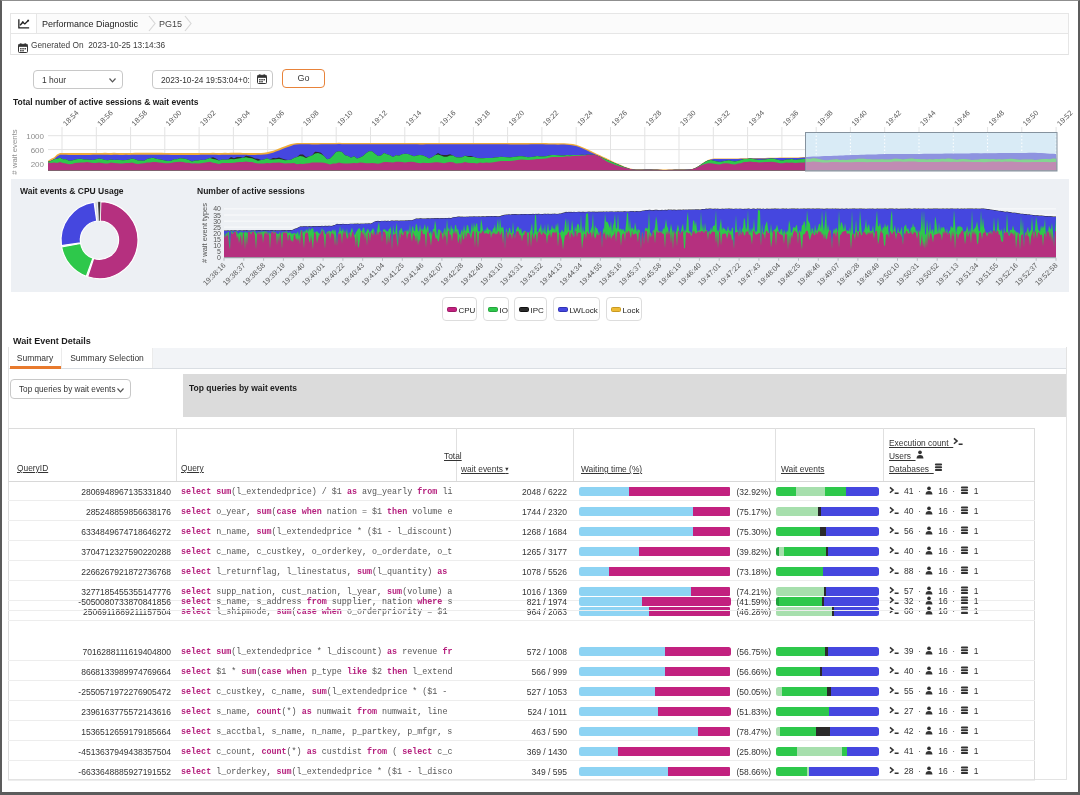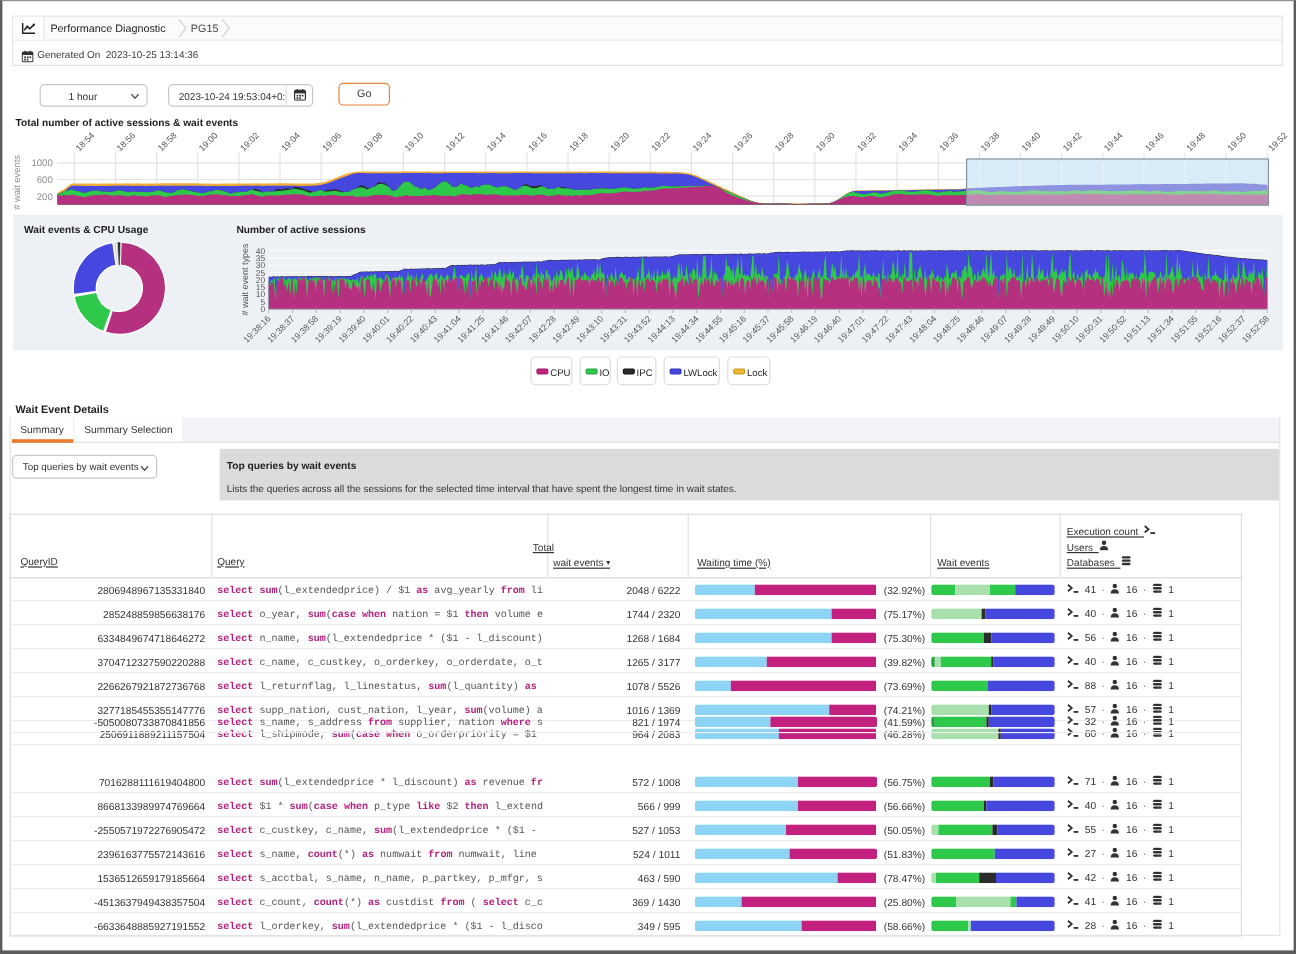--- a/index.html
+++ b/index.html
@@ -73,27 +73,27 @@
         <rect x="5.2" y="6" width="1.7" height="1.7" fill="#333"></rect>
         <rect x="7.8" y="6" width="1.7" height="1.7" fill="#333"></rect>
         <rect x="2.6" y="8.4" width="1.7" height="1.7" fill="#333"></rect>
         <rect x="5.2" y="8.4" width="1.7" height="1.7" fill="#333"></rect>
       </svg></span>
   <div id="gen" style="left:20px">Generated On&nbsp;&nbsp;2023-10-25 13:14:36</div>
 </div>
 
 <div class="lbl" style="left:12px;top:74px">Last:</div>
 <div class="selbox" style="left:33px;top:69.5px;width:90px;height:19px">
-    <span style="position:absolute;left:23px;top:4.5px">1 hour</span>
+    <span style="position:absolute;left:8px;top:4.5px">1 hour</span>
     <svg style="position:absolute;right:6px;top:7px" width="7" height="5">
       <path d="M0.5 0.5 L3.5 3.8 L6.5 0.5" stroke="#555" stroke-width="1.2" fill="none"></path>
     </svg>
   </div>
 <div class="lbl" style="left:128px;top:74px">Until:</div>
-<div class="selbox" style="left:140px;top:69.5px;width:121px;height:19px;overflow:hidden">
+<div class="selbox" style="left:152px;top:69.5px;width:121px;height:19px;overflow:hidden">
     <span style="position:absolute;left:8px;top:4.5px;font-size:8.3px">2023-10-24 19:53:04+0:</span>
     <span style="position:absolute;right:21px;top:1px;height:16px;border-left:1px solid #ddd"></span>
     <span style="position:absolute;right:5px;top:3.5px"><svg width="10" height="10" viewBox="0 0 12 12">
         <rect x="0.6" y="1.6" width="10.8" height="9.8" rx="1.2" stroke="#333" stroke-width="1.2" fill="none"></rect>
         <rect x="0.6" y="1.6" width="10.8" height="3" fill="#333"></rect>
         <line x1="3.4" y1="0.2" x2="3.4" y2="2.4" stroke="#333" stroke-width="1.4"></line>
         <line x1="8.6" y1="0.2" x2="8.6" y2="2.4" stroke="#333" stroke-width="1.4"></line>
         <rect x="2.6" y="6" width="1.7" height="1.7" fill="#333"></rect>
         <rect x="5.2" y="6" width="1.7" height="1.7" fill="#333"></rect>
         <rect x="7.8" y="6" width="1.7" height="1.7" fill="#333"></rect>
@@ -372,21 +372,20 @@
   <div class="tab" style="left:53px;width:91px">Summary Selection</div>
 </div>
 <div id="dd" class="abs">
     <span style="position:absolute;left:8px;top:5px">Top queries by wait events</span>
     <svg style="position:absolute;right:6px;top:8px" width="7" height="5">
       <path d="M0.5 0.5 L3.5 3.8 L6.5 0.5" stroke="#555" stroke-width="1.2" fill="none"></path>
     </svg>
   </div>
 <div id="descbox" class="abs">
   <div style="position:absolute;left:6px;top:9px;font-size:8.5px;font-weight:bold;color:#1c1c1c">Top queries by wait events</div>
-  <div style="position:absolute;left:6px;top:27.5px;font-size:8.3px;color:#333">Lists the queries across all the sessions for the selected time interval that have spent the longest time in wait states.</div>
 </div>
 
 <div id="tbl" class="abs"></div>
 <div class="vline" style="left:176px"></div>
 <div class="vline" style="left:456px"></div>
 <div class="vline" style="left:573px"></div>
 <div class="vline" style="left:775px"></div>
 <div class="vline" style="left:883px"></div>
 <div class="th" style="left:17px;top:463px">QueryID</div>
 <div class="th" style="left:181px;top:463px">Query</div>
@@ -482,21 +481,21 @@
         <rect x="1" y="0.5" width="8" height="2.2" rx="1.1" fill="#333"></rect>
         <rect x="1" y="3.6" width="8" height="2.2" rx="1.1" fill="#333"></rect>
         <rect x="1" y="6.7" width="8" height="2.2" rx="1.1" fill="#333"></rect>
       </svg><span class="n1">1</span></div>
 </div>
 <div class="tr" style="top:561px">
 <div class="qid">2266267921872736768</div>
 <div class="sql"><span class="kw">select</span><span class="id"> l_returnflag, l_linestatus, </span><span class="kw">sum</span><span class="id">(l_quantity) </span><span class="kw">as</span><span class="id"> </span></div>
 <div class="twe">1078 / 5526</div>
 <div class="wbar"><i style="width:29.6px;background:#8dd3f3"></i><i style="width:121.9px;background:#c2217f"></i></div>
-<div class="pct">(73.69%)</div>
+<div class="pct">(73.18%)</div>
 <div class="ebar"><i style="width:47px;background:#2ec84b"></i><i style="width:56px;background:#4547df"></i></div>
 <div class="exe"><svg width="10" height="9" viewBox="0 0 11 10">
         <path d="M1 1.5 L4.5 4.5 L1 7.5" stroke="#333" stroke-width="1.7" fill="none"></path>
         <rect x="6.2" y="7.2" width="4.4" height="1.7" fill="#333"></rect>
       </svg><span class="n1">88</span><span class="dot">·</span><svg width="8" height="9" viewBox="0 0 9 10">
         <circle cx="4.5" cy="2.6" r="2.1" fill="#333"></circle>
         <path d="M0.6 9.6 C0.6 6.8 2.2 5.6 4.5 5.6 C6.8 5.6 8.4 6.8 8.4 9.6 Z" fill="#333"></path>
       </svg><span class="n1">16</span><span class="dot">·</span><svg width="9" height="9" viewBox="0 0 10 10">
         <rect x="1" y="0.5" width="8" height="2.2" rx="1.1" fill="#333"></rect>
         <rect x="1" y="3.6" width="8" height="2.2" rx="1.1" fill="#333"></rect>
@@ -563,21 +562,21 @@
 <div class="tr" style="top:641px">
 <div class="qid">7016288111619404800</div>
 <div class="sql"><span class="kw">select</span><span class="id"> </span><span class="kw">sum</span><span class="id">(l_extendedprice * l_discount) </span><span class="kw">as</span><span class="id"> revenue </span><span class="kw">fr</span></div>
 <div class="twe">572 / 1008</div>
 <div class="wbar"><i style="width:86.0px;background:#8dd3f3"></i><i style="width:65.5px;background:#c2217f"></i></div>
 <div class="pct">(56.75%)</div>
 <div class="ebar"><i style="width:49px;background:#2ec84b"></i><i style="width:3px;background:#2b2b2b"></i><i style="width:51px;background:#4547df"></i></div>
 <div class="exe"><svg width="10" height="9" viewBox="0 0 11 10">
         <path d="M1 1.5 L4.5 4.5 L1 7.5" stroke="#333" stroke-width="1.7" fill="none"></path>
         <rect x="6.2" y="7.2" width="4.4" height="1.7" fill="#333"></rect>
-      </svg><span class="n1">71</span><span class="dot">·</span><svg width="8" height="9" viewBox="0 0 9 10">
+      </svg><span class="n1">39</span><span class="dot">·</span><svg width="8" height="9" viewBox="0 0 9 10">
         <circle cx="4.5" cy="2.6" r="2.1" fill="#333"></circle>
         <path d="M0.6 9.6 C0.6 6.8 2.2 5.6 4.5 5.6 C6.8 5.6 8.4 6.8 8.4 9.6 Z" fill="#333"></path>
       </svg><span class="n1">16</span><span class="dot">·</span><svg width="9" height="9" viewBox="0 0 10 10">
         <rect x="1" y="0.5" width="8" height="2.2" rx="1.1" fill="#333"></rect>
         <rect x="1" y="3.6" width="8" height="2.2" rx="1.1" fill="#333"></rect>
         <rect x="1" y="6.7" width="8" height="2.2" rx="1.1" fill="#333"></rect>
       </svg><span class="n1">1</span></div>
 </div>
 <div class="tr" style="top:661px">
 <div class="qid">8668133989974769664</div>

